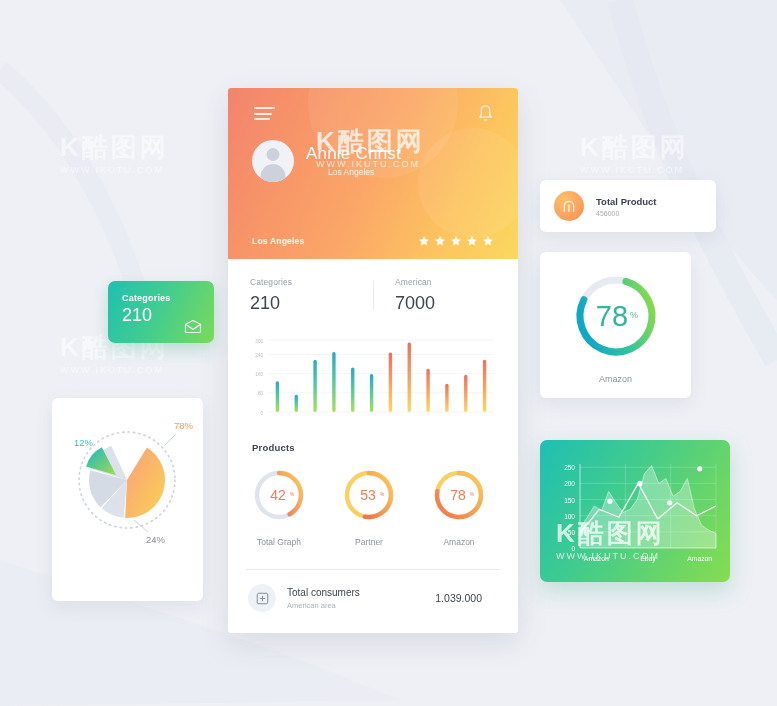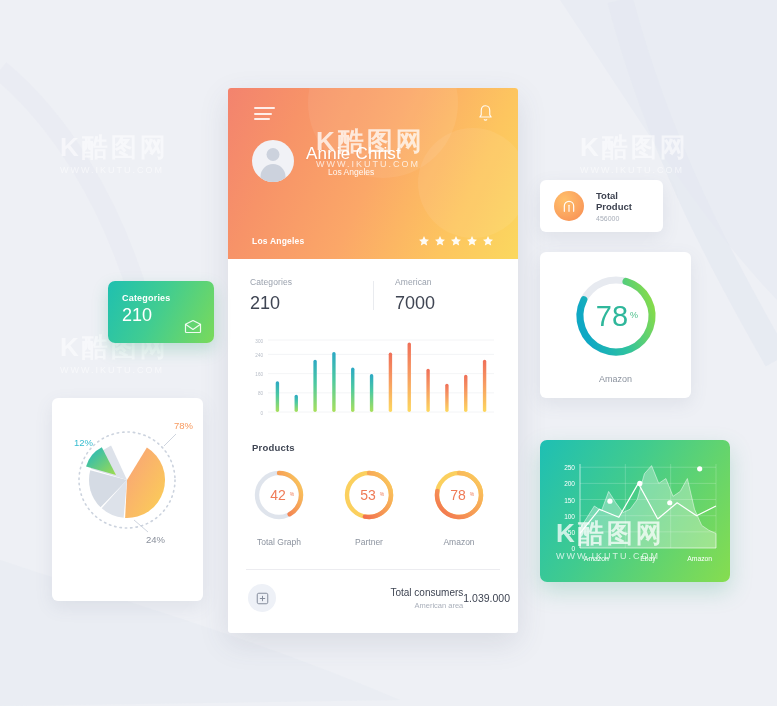--- a/index.html
+++ b/index.html
@@ -104,21 +104,21 @@
     font-size: 9.5px; color: #3f4553; font-weight: 700;
     padding: 10px 0 0 24px; letter-spacing: .2px;
   }
   .donut-row { display: flex; padding: 12px 14px 0 6px; justify-content: center; }
   .donut-cell { flex: 1; text-align: center; }
   .donut-label { font-size: 8.5px; color: #8c939f; margin-top: 8px; }
 
   
   .phone-divider { height:1px; background:#ececf0; margin: 22px 18px 0 18px; }
   .total-consumers {
-    display:flex; align-items:center; padding: 14px 8px 0 20px; text-align: right;
+    display:flex; align-items:center; padding: 14px 36px 0 20px;
   }
   .tc-icon {
     width: 28px; height: 28px; border-radius: 50%;
     background: #eef1f7; display:flex; align-items:center; justify-content:center; flex:none;
   }
   .tc-text { margin-left: 11px; flex: 1; }
   .tc-title { font-size: 10px; color: #3f4553; }
   .tc-sub { font-size: 7.5px; color: #aab0bb; margin-top: 3px; }
   .tc-amount { font-size: 10.5px; color: #3f4553; }
 
@@ -138,21 +138,21 @@
   }
   #categories-card .c-lab { font-size: 9px; font-weight: 700; letter-spacing:.2px; }
   #categories-card .c-val { font-size: 18px; margin-top: 2px; font-weight: 400; }
   #categories-card .c-icon { position: absolute; right: 12px; bottom: 9px; }
 
   
   #pie-card { left: 52px; top: 398px; width: 151px; height: 203px; }
 
   
   #product-card {
-    left: 540px; top: 180px; width: 123px; height: 52px;
+    left: 540px; top: 180px; width: 176px; height: 52px;
     display: flex; align-items: center; padding: 8px 14px;
   }
   .prod-icon {
     width: 30px; height: 30px; border-radius: 50%;
     background: radial-gradient(circle at 35% 30%, #ffc06a 0%, #fba45f 55%, #f7894f 100%);
     display:flex; align-items:center; justify-content:center; flex:none;
   }
   .prod-text { margin-left: 12px; }
   .prod-title { font-size: 9.5px; color: #3d4250; font-weight: 700; }
   .prod-sub { font-size: 7px; color: #a8aeb9; margin-top: 3px; }

